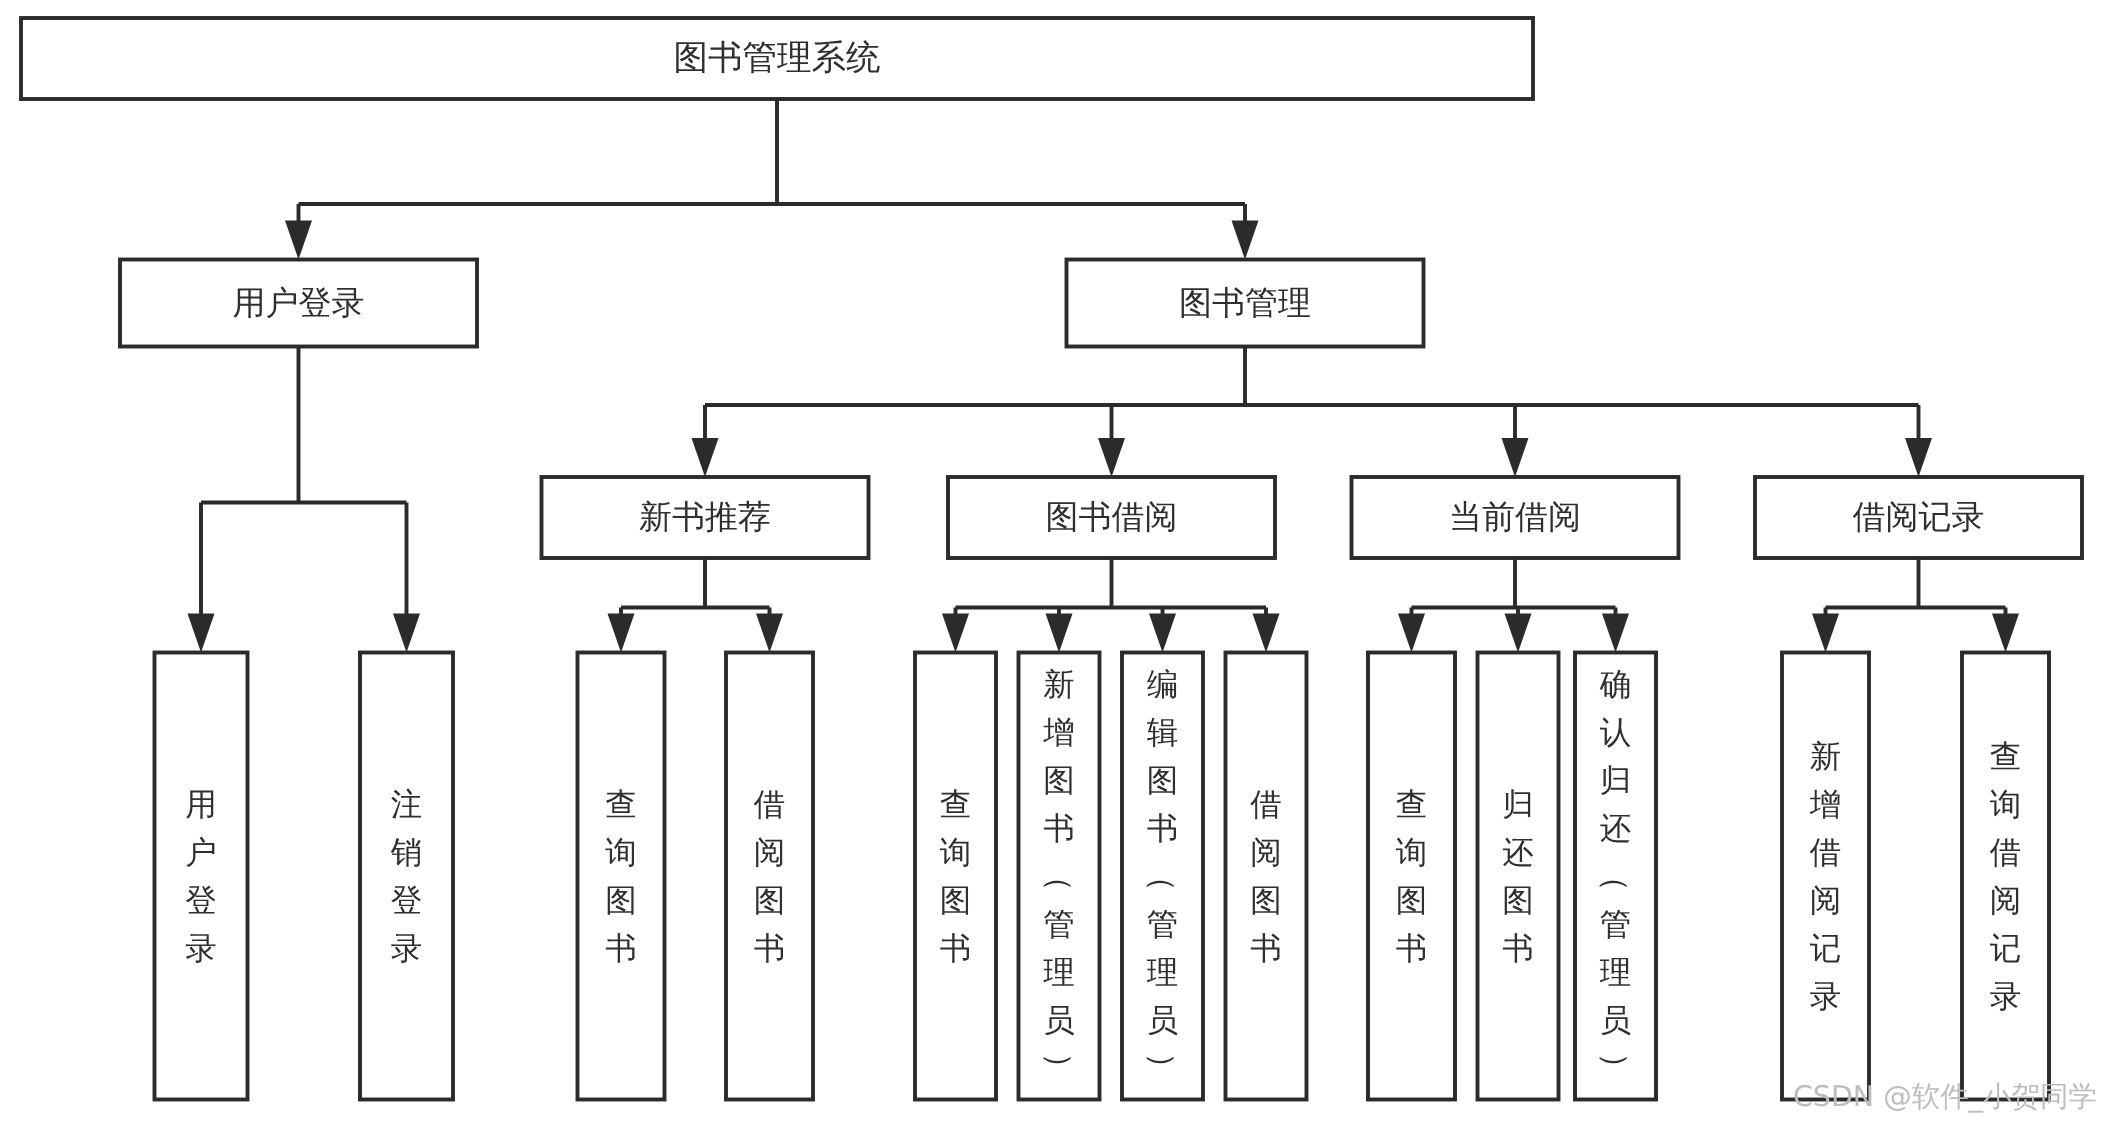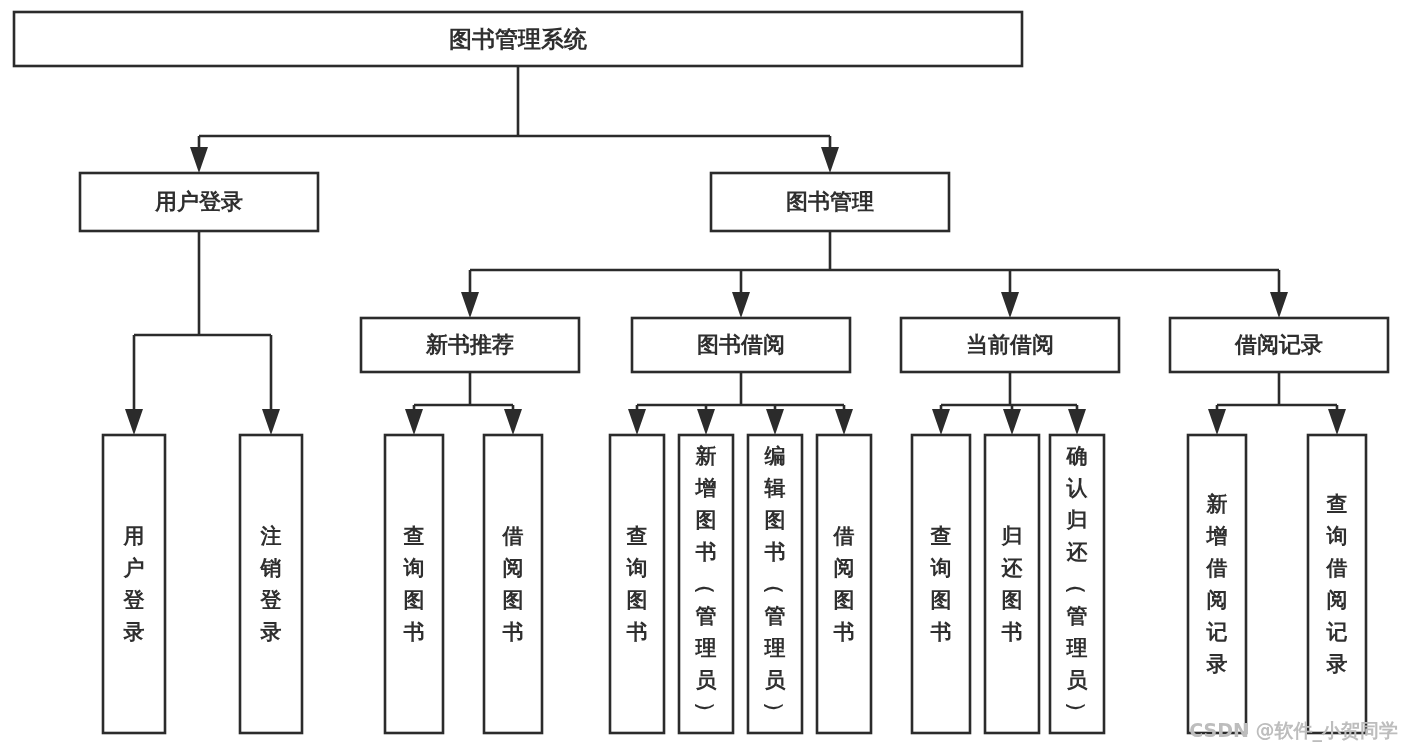--- a/index.html
+++ b/index.html
@@ -12,21 +12,20 @@
     width: 1405px;
     height: 747px;
     font-family: "DejaVu Sans", "Liberation Sans", sans-serif;
     overflow: hidden;
   }
   #diagram-root {
     position: relative;
     width: 1405px;
     height: 747px;
     background: #ffffff;
-    font-weight: bold;
   }
   svg.diagram-canvas {
     position: absolute;
     top: 0;
     left: 0;
     width: 1405px;
     height: 747px;
     display: block;
   }
   .node-box {

